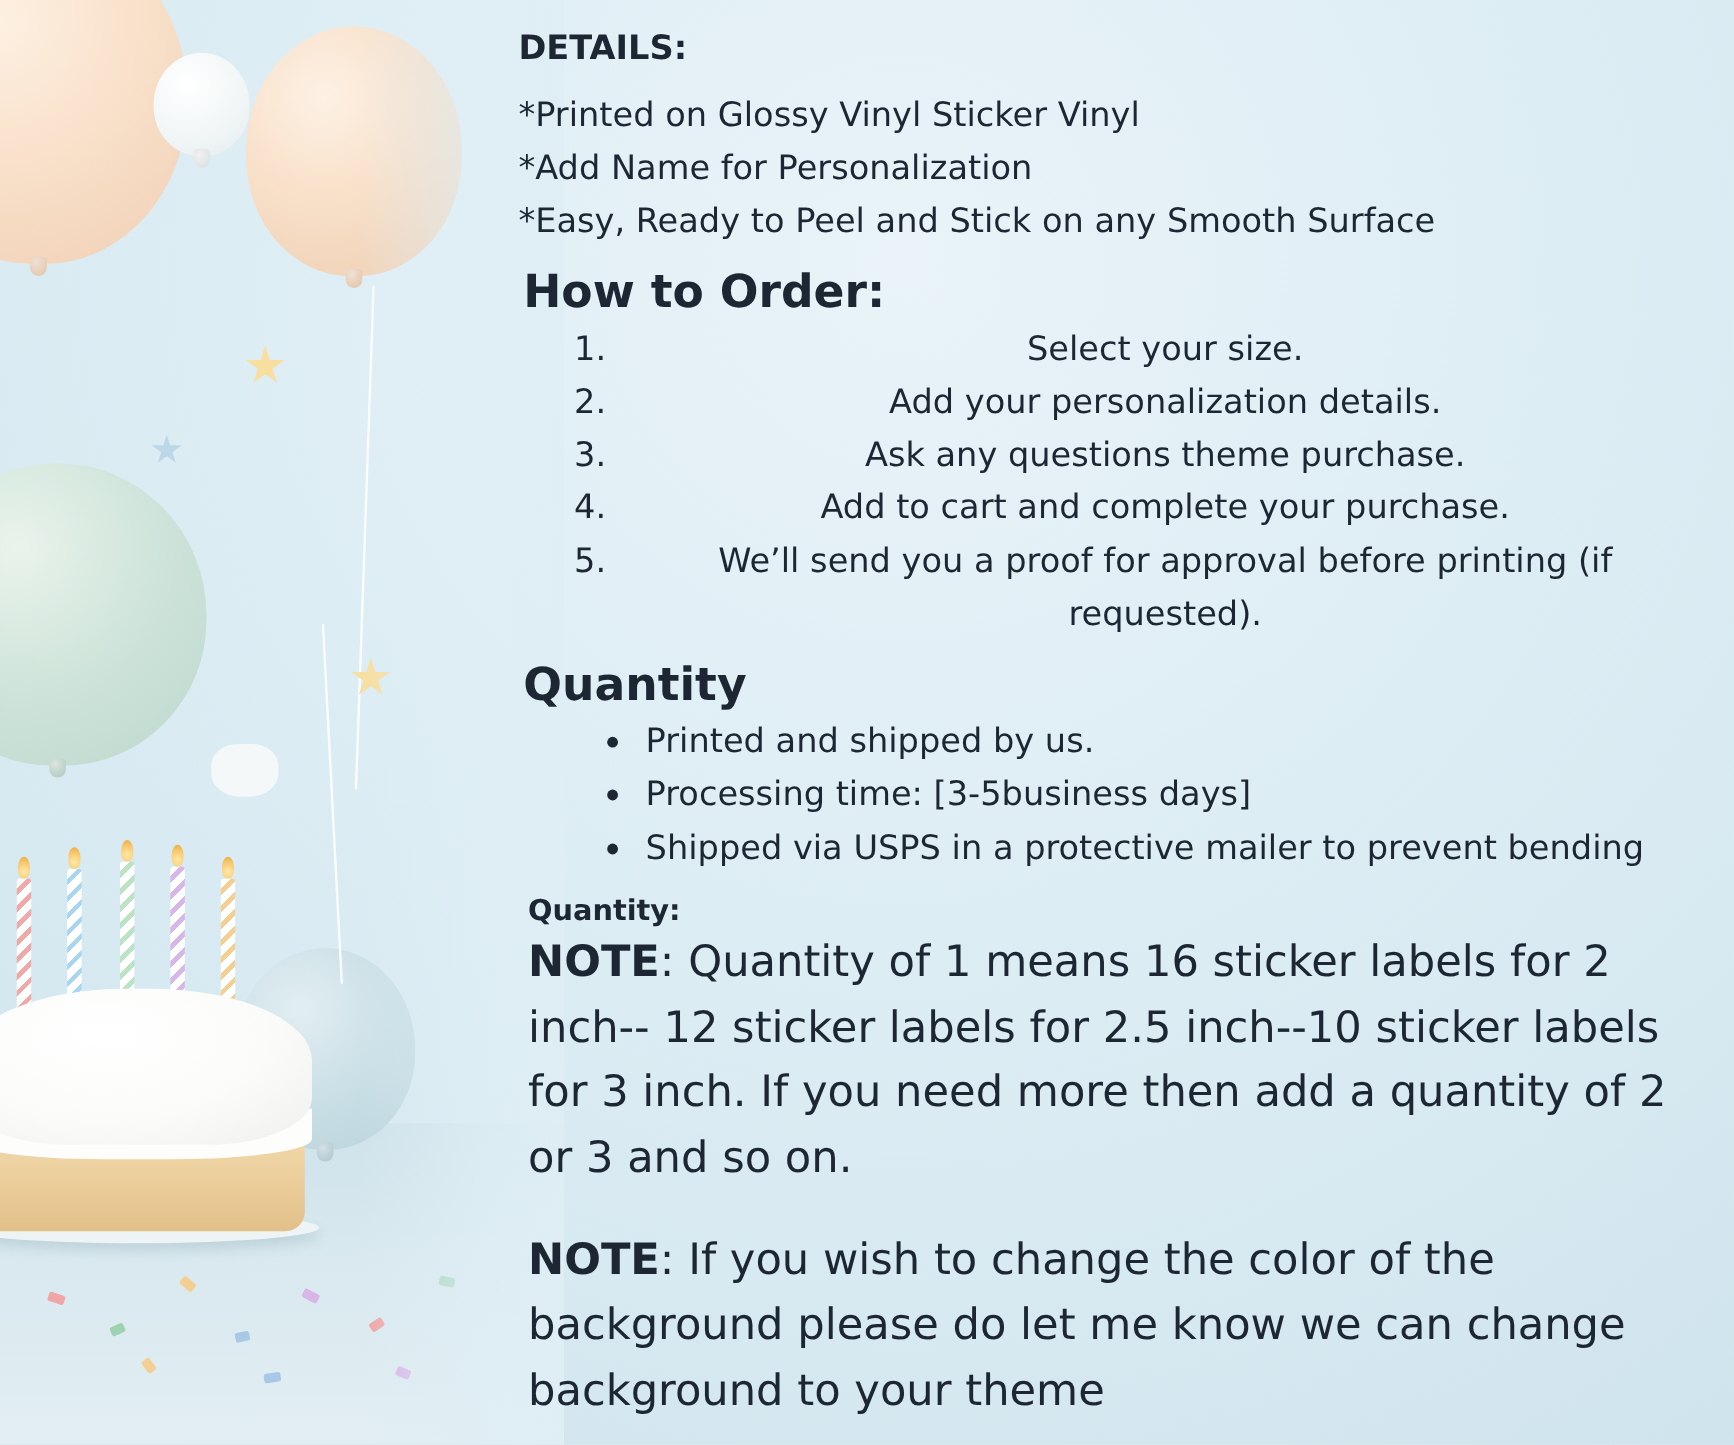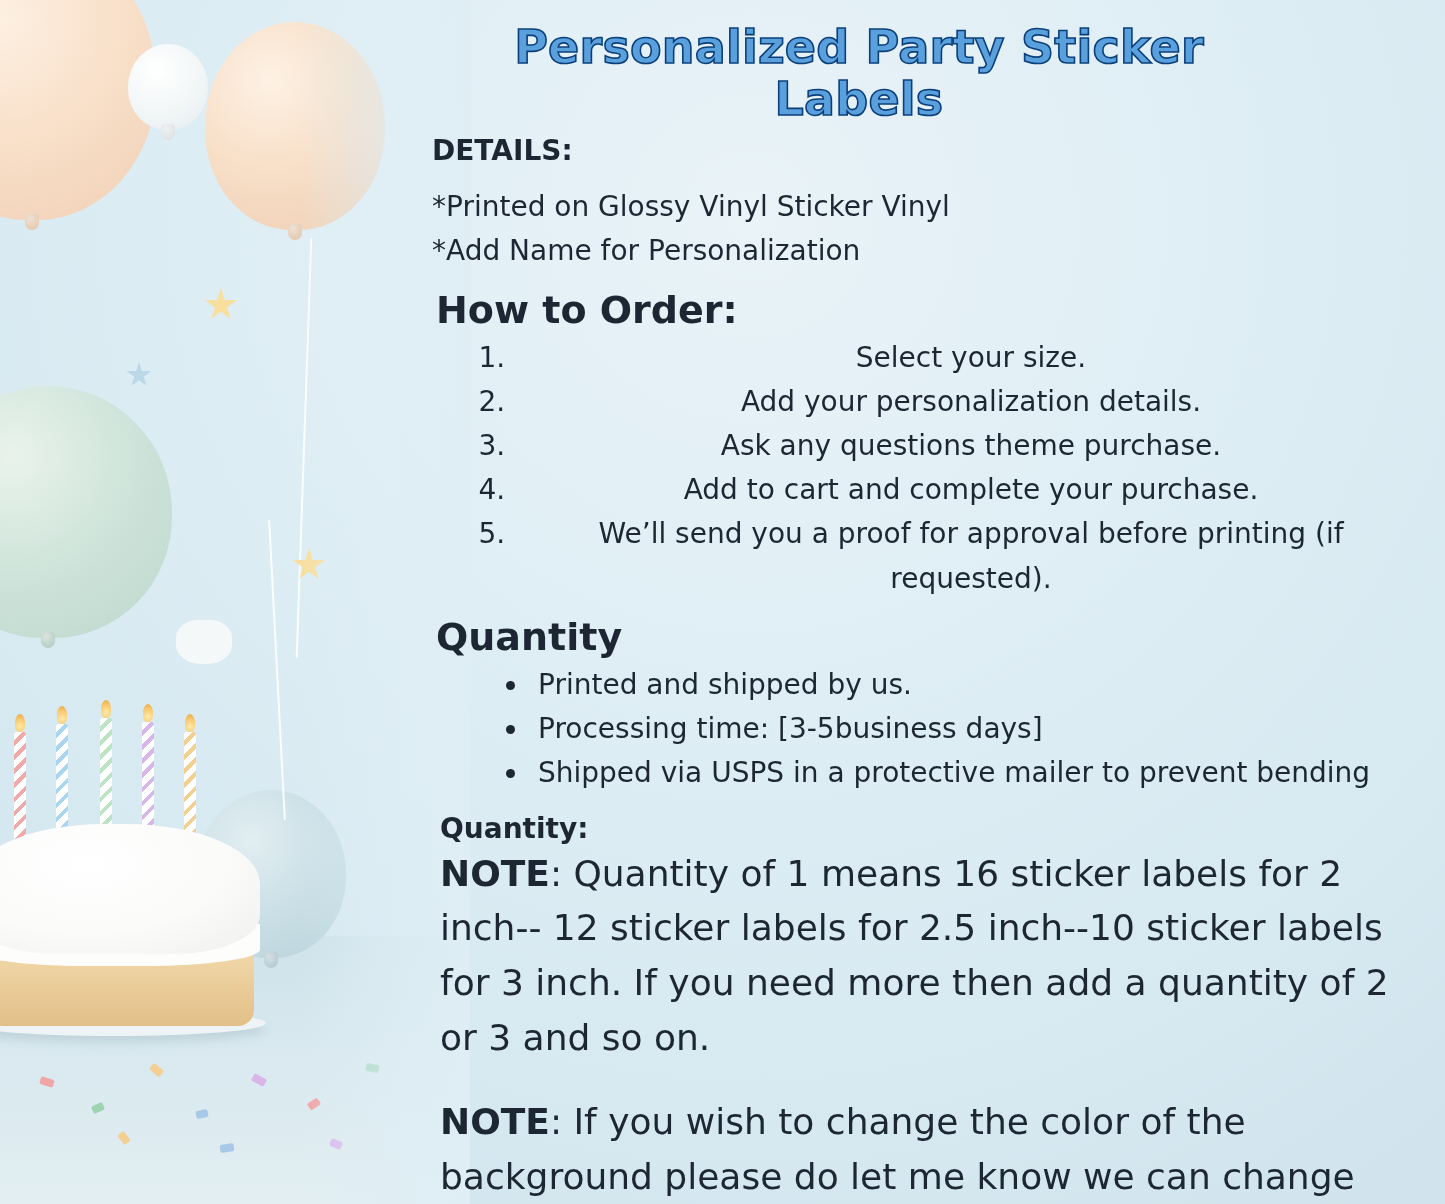--- a/index.html
+++ b/index.html
@@ -256,21 +256,21 @@
 
   ul.ship {
     margin: 4px 0 0 0;
     padding-left: 98px;
     font-size: 28px;
     line-height: 1.58;
   }
   ul.ship li { padding-left: 8px; }
 
   .qty-head {
-    font-size: 28px;
+    font-size: 24px;
     font-weight: bold;
     margin: 16px 0 2px 8px;
   }
   .note {
     font-size: 36px;
     line-height: 1.52;
     margin: 2px 0 0 8px;
   }
   .note b { font-weight: bold; }
   .note-2 { margin-top: 30px; }
@@ -323,26 +323,26 @@
     <div class="confetti" style="left:366px; bottom:132px; width:13px; height:8px;  background:#9ed3b2; transform:rotate(12deg);"></div>
     <div class="confetti" style="left:118px; bottom:62px;  width:12px; height:8px;  background:#f3cf92; transform:rotate(52deg);"></div>
     <div class="confetti" style="left:220px; bottom:52px;  width:14px; height:8px;  background:#a8c8e8; transform:rotate(-8deg);"></div>
     <div class="confetti" style="left:330px; bottom:56px;  width:12px; height:8px;  background:#d9b6e8; transform:rotate(22deg);"></div>
 
     <div class="art-fade"></div>
   </div>
 
   <div class="content">
 
-    <div class="title">Personalized Party Sticker Labels</div>
 
     <div class="block">
       <div class="lead-head">DETAILS:</div>
       <p class="lead-line">*Printed on Glossy Vinyl Sticker Vinyl</p>
       <p class="lead-line">*Add Name  for Personalization</p>
+      <p class="lead-line">*Easy, Ready to Peel and Stick on any Smooth Surface</p>
     </div>
 
     <div class="block">
       <div class="sec-head">How to Order:</div>
       <ol class="steps">
         <li>Select your size.</li>
         <li>Add your personalization details.</li>
         <li>Ask any questions theme purchase.</li>
         <li>Add to cart and complete your purchase.</li>
         <li>We’ll send you a proof for approval before printing (if requested).</li>

